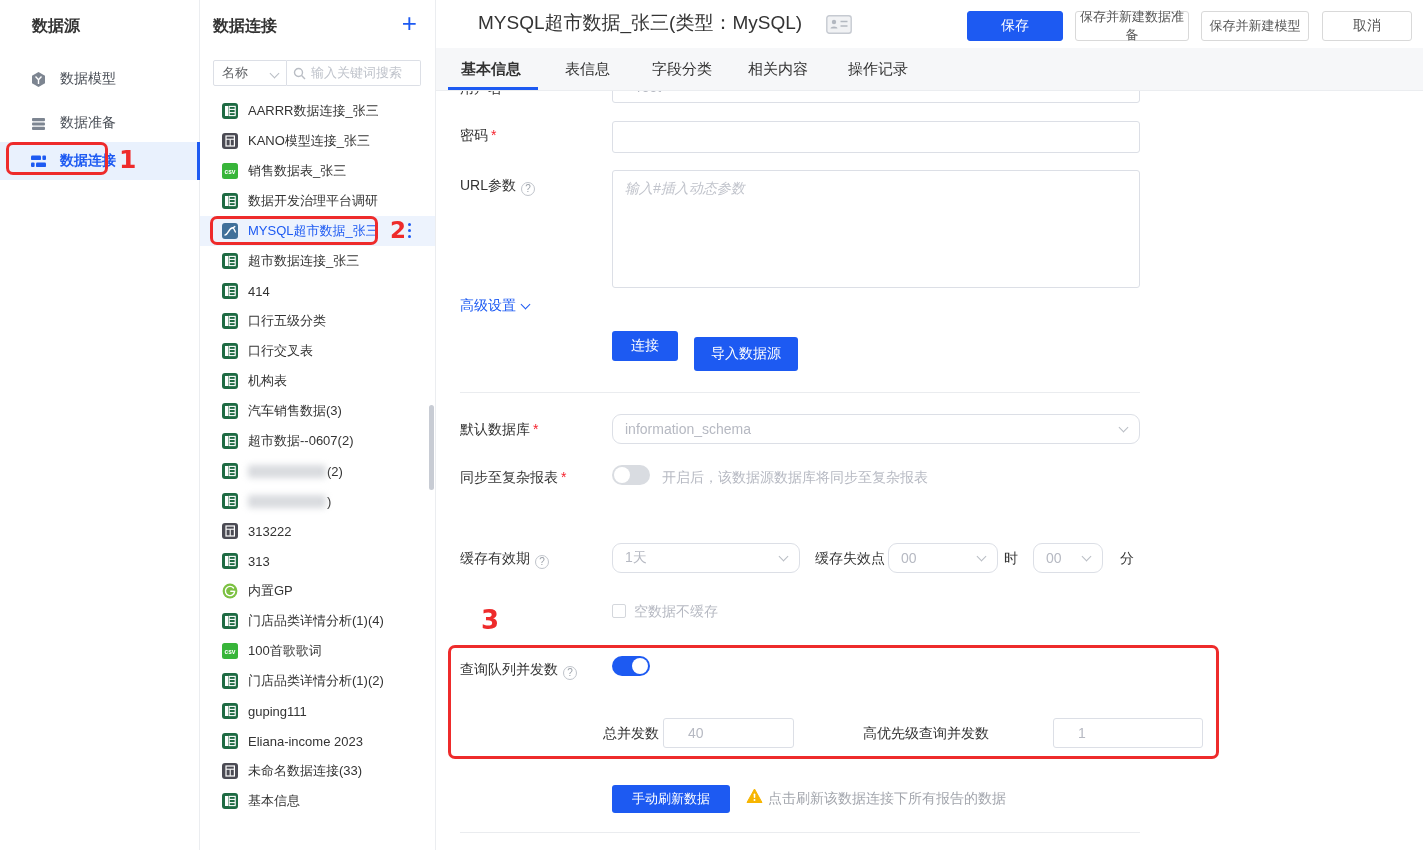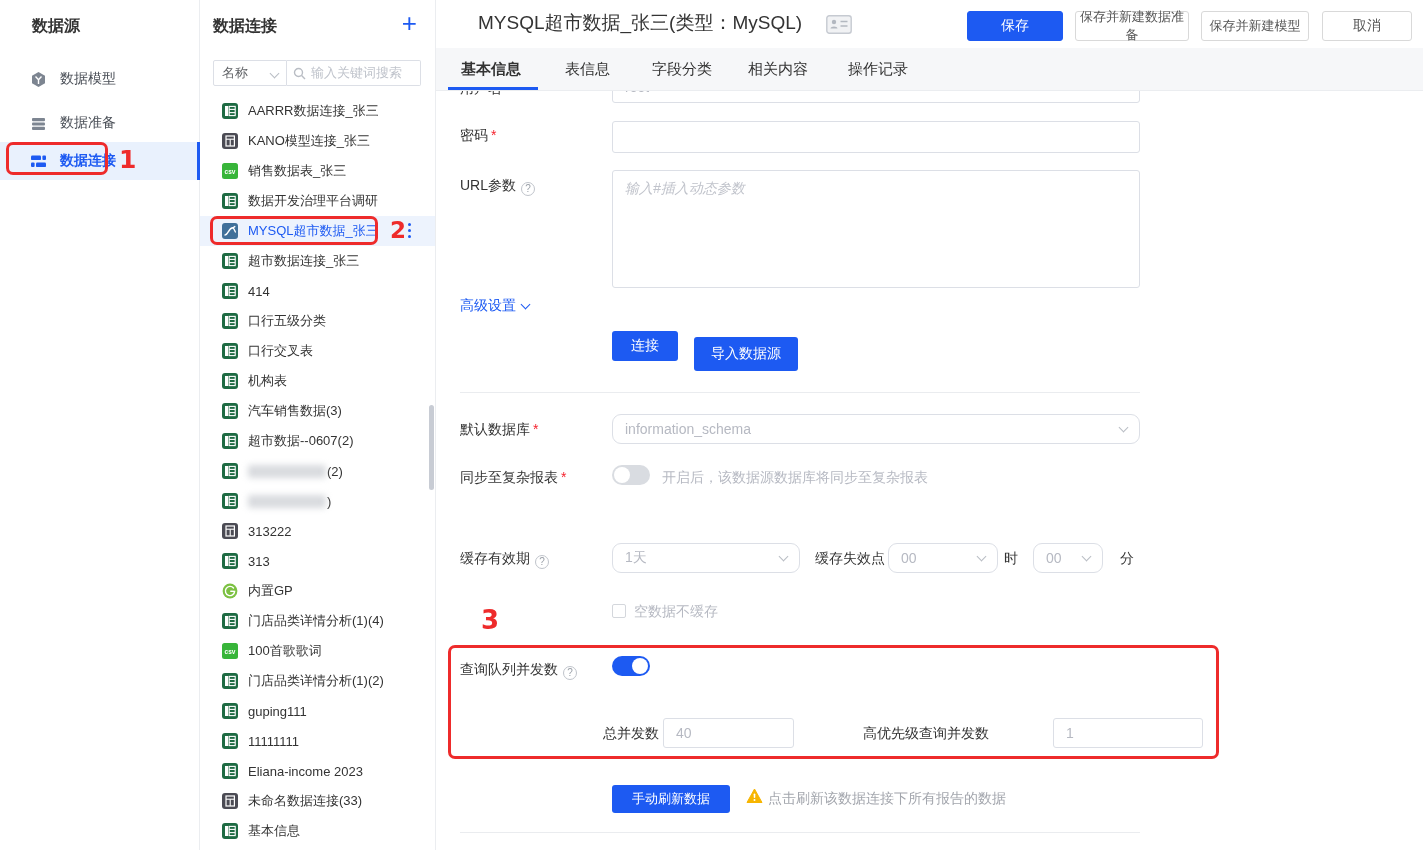--- a/index.html
+++ b/index.html
@@ -41,21 +41,21 @@
 
   .tabbar { position:absolute; left:0; top:48px; width:987px; height:43px; background:#f6f7f9; border-bottom:1px solid #ebedf0; }
   .tab { position:absolute; top:12px; font-size:15px; color:#333; cursor:pointer; }
   .tab.active { font-weight:600; }
   .tab-underline { position:absolute; left:12px; bottom:0; width:90px; height:3px; background:#1d5af2; }
 
   .content { position:absolute; left:0; top:91px; width:987px; height:759px; overflow:hidden; }
   .flabel { position:absolute; font-size:14px; color:#333; }
   .req { color:#f5222d; margin-left:3px; }
   .help-q { display:inline-block; width:14px; height:14px; border:1px solid #c0c4cb; border-radius:50%; font-size:10px; color:#9aa0a8; text-align:center; line-height:12px; margin-left:5px; vertical-align:-2px; font-style:normal; }
-  .tinput { position:absolute; border:1px solid #dcdfe6; border-radius:3px; background:#fff; display:flex; align-items:center; padding:0 12px; font-size:14px; }
+  .tinput { position:absolute; border:1px solid #dcdfe6; border-radius:3px; background:#fff; display:flex; align-items:center; padding:0 24px; font-size:14px; }
   .tinput.gray { color:#b6b9c2; }
   .tarea { position:absolute; border:1px solid #dcdfe6; border-radius:3px; background:#fff; padding:9px 12px; font-size:14px; color:#c0c3cb; font-style:italic; }
   .selectbox { position:absolute; border:1px solid #dcdfe6; border-radius:9px; background:#fff; display:flex; align-items:center; padding:0 28px 0 12px; font-size:14px; color:#b6b9c2; cursor:pointer; }
   .chev { width:7px; height:7px; border-right:1.5px solid #b9bdc4; border-bottom:1.5px solid #b9bdc4; transform:rotate(45deg); display:inline-block; }
   .selectbox .chev { position:absolute; right:12px; top:9px; }
   .adv-link { position:absolute; color:#1d5af2; font-size:14px; cursor:pointer; font-weight:500; }
   .adv-link .chev { border-color:#1d5af2; margin-left:6px; vertical-align:2px; }
   .blue-btn { position:absolute; background:#1d5af2; color:#fff; border:none; border-radius:3px; font-size:14px; display:flex; align-items:center; justify-content:center; cursor:pointer; font-family:inherit; }
   .divider { position:absolute; height:1px; background:#eaecef; }
   .toggle { position:absolute; width:38px; height:20px; border-radius:10px; cursor:pointer; }
@@ -331,30 +331,20 @@
         <span>guping111</span>
       </div>
       <div class="dc-item">
         <span class="li-icon"><svg width="16" height="16" viewBox="0 0 16 16">
             <rect width="16" height="16" rx="3" fill="#1e6b43"></rect>
             <rect x="3" y="3" width="3.2" height="10" fill="#fff"></rect>
             <rect x="7.2" y="3.4" width="6" height="9.2" fill="none" stroke="#fff" stroke-width="1.1"></rect>
             <line x1="7.2" y1="6.4" x2="13.2" y2="6.4" stroke="#fff" stroke-width="1.1"></line>
             <line x1="7.2" y1="9.6" x2="13.2" y2="9.6" stroke="#fff" stroke-width="1.1"></line>
           </svg></span>
-        <span>11111111</span>
-      </div>
-      <div class="dc-item">
-        <span class="li-icon"><svg width="16" height="16" viewBox="0 0 16 16">
-            <rect width="16" height="16" rx="3" fill="#1e6b43"></rect>
-            <rect x="3" y="3" width="3.2" height="10" fill="#fff"></rect>
-            <rect x="7.2" y="3.4" width="6" height="9.2" fill="none" stroke="#fff" stroke-width="1.1"></rect>
-            <line x1="7.2" y1="6.4" x2="13.2" y2="6.4" stroke="#fff" stroke-width="1.1"></line>
-            <line x1="7.2" y1="9.6" x2="13.2" y2="9.6" stroke="#fff" stroke-width="1.1"></line>
-          </svg></span>
         <span>Eliana-income 2023</span>
       </div>
       <div class="dc-item">
         <span class="li-icon"><svg width="16" height="16" viewBox="0 0 16 16">
             <rect width="16" height="16" rx="3" fill="#4b4b54"></rect>
             <rect x="4" y="3" width="8.4" height="10" fill="none" stroke="#fff" stroke-width="1.2"></rect>
             <line x1="4" y1="6.2" x2="12.4" y2="6.2" stroke="#fff" stroke-width="1.1"></line>
             <line x1="8.2" y1="6.2" x2="8.2" y2="13" stroke="#fff" stroke-width="1.1"></line>
           </svg></span>
         <span>未命名数据连接(33)</span>

